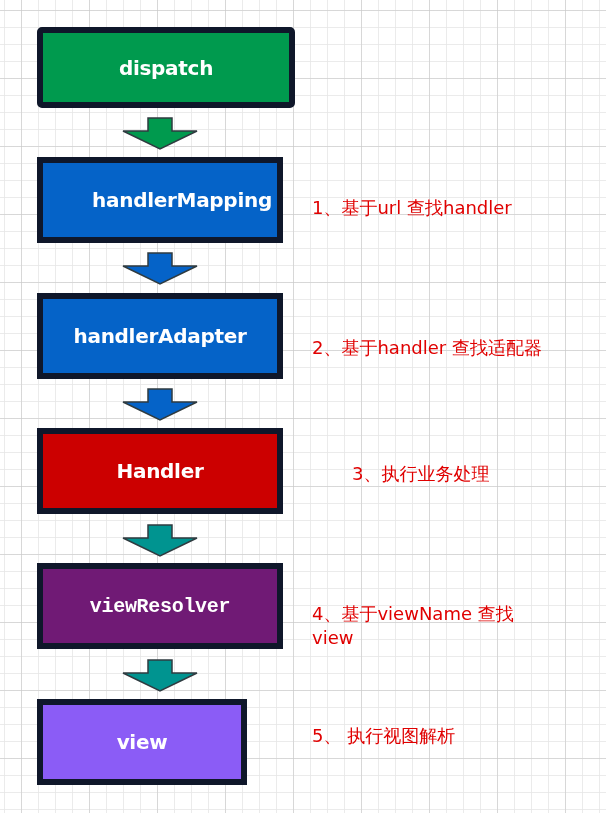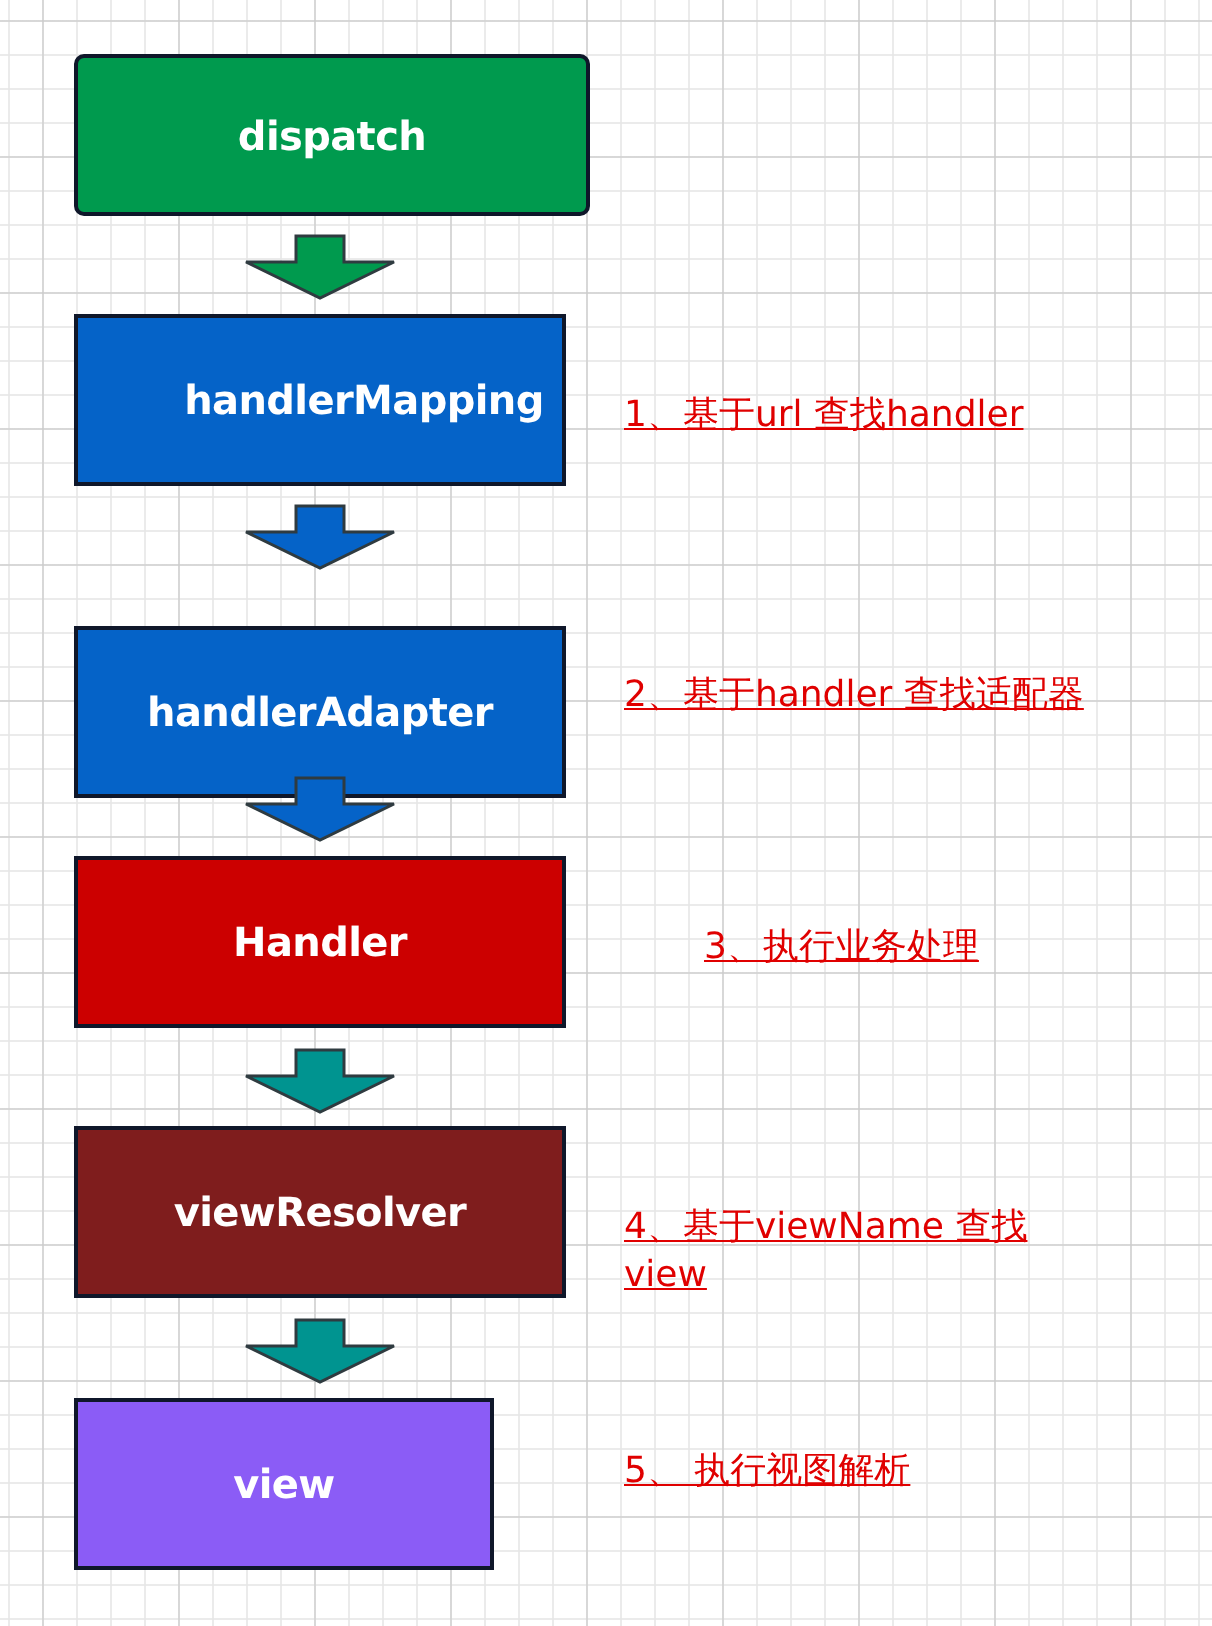--- a/index.html
+++ b/index.html
@@ -10,32 +10,31 @@
       linear-gradient(to right, rgba(200,200,200,0.55) 1px, transparent 1px),
       linear-gradient(to bottom, rgba(200,200,200,0.55) 1px, transparent 1px),
       linear-gradient(to right, rgba(230,230,230,0.8) 1px, transparent 1px),
       linear-gradient(to bottom, rgba(230,230,230,0.8) 1px, transparent 1px);
     background-size: 68px 68px, 68px 68px, 17px 17px, 17px 17px;
     background-position: 21px 10px, 21px 10px, 4px 10px, 4px 10px;
     font-family: "Liberation Sans", "DejaVu Sans", sans-serif;
   }
   .box {
     position: absolute; box-sizing: border-box;
-    border: 2px solid #0f172a;
+    border: 6px solid #0f172a;
     display: flex; align-items: center; justify-content: center;
     color: #ffffff; font-weight: bold; font-size: 20px;
     font-family: "DejaVu Sans", "Liberation Sans", sans-serif;
     letter-spacing: -0.3px;
   }
   .arrow { position: absolute; width: 76px; height: 34px; }
   .note {
     position: absolute; color: #e00000; font-size: 18px; line-height: 24px;
     font-family: "DejaVu Sans", "Liberation Sans", sans-serif;
     width: 250px;
-    text-decoration: underline;
   }
 </style>
 </head>
 <body>
 
 <div class="box" style="left:37px; top:27px; width:258px; height:81px; background:#009a4e; border-radius:5px;">
   <span>dispatch</span>
 </div>
 
 <svg class="arrow" style="left:122px; top:117px;" viewBox="0 0 76 34">
@@ -43,37 +42,37 @@
 </svg>
 
 <div class="box" style="left:37px; top:157px; width:246px; height:86px; background:#0563c8;padding-left:44px;">
   <span>handlerMapping</span>
 </div>
 
 <svg class="arrow" style="left:122px; top:252px;" viewBox="0 0 76 34">
   <polygon points="26,1 50,1 50,14 75,14 38,32 1,14 26,14" fill="#0563c8" stroke="#2f3b40" stroke-width="1.5"></polygon>
 </svg>
 
-<div class="box" style="left:37px; top:293px; width:246px; height:86px; background:#0563c8;margin-top:20px;">
+<div class="box" style="left:37px; top:293px; width:246px; height:86px; background:#0563c8;">
   <span>handlerAdapter</span>
 </div>
 
 <svg class="arrow" style="left:122px; top:388px;" viewBox="0 0 76 34">
   <polygon points="26,1 50,1 50,14 75,14 38,32 1,14 26,14" fill="#0563c8" stroke="#2f3b40" stroke-width="1.5"></polygon>
 </svg>
 
 <div class="box" style="left:37px; top:428px; width:246px; height:86px; background:#cc0000;text-align:right;">
   <span>Handler</span>
 </div>
 
 <svg class="arrow" style="left:122px; top:524px;" viewBox="0 0 76 34">
   <polygon points="26,1 50,1 50,14 75,14 38,32 1,14 26,14" fill="#009490" stroke="#2f3b40" stroke-width="1.5"></polygon>
 </svg>
 
-<div class="box" style="left:37px; top:563px; width:246px; height:86px; background:#7f1d1d;">
+<div class="box" style="left:37px; top:563px; width:246px; height:86px; background:#701a75;font-family:Liberation Mono, monospace;">
   <span>viewResolver</span>
 </div>
 
 <svg class="arrow" style="left:122px; top:659px;" viewBox="0 0 76 34">
   <polygon points="26,1 50,1 50,14 75,14 38,32 1,14 26,14" fill="#009490" stroke="#2f3b40" stroke-width="1.5"></polygon>
 </svg>
 
 <div class="box" style="left:37px; top:699px; width:210px; height:86px; background:#8b5cf6;">
   <span>view</span>
 </div>

